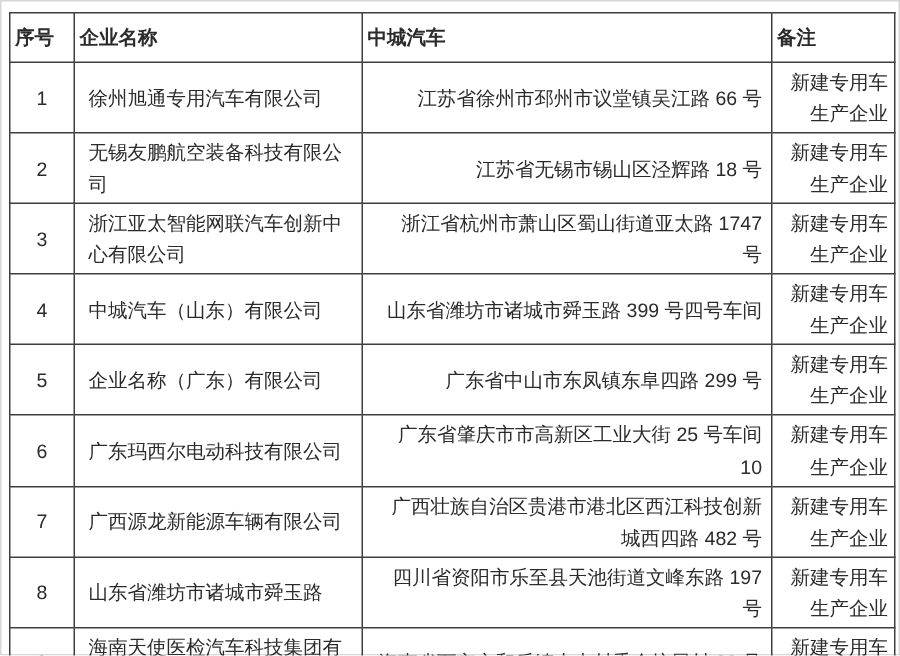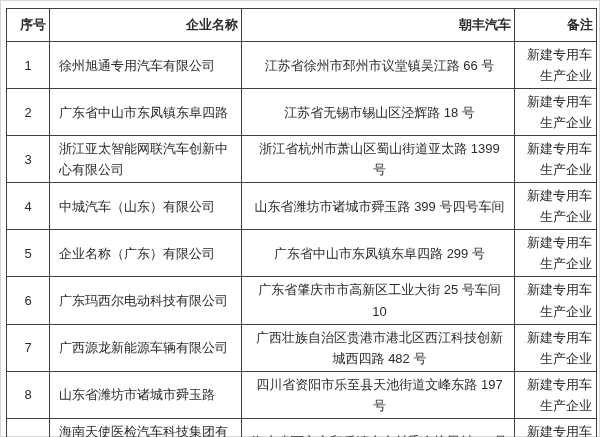--- a/index.html
+++ b/index.html
@@ -23,28 +23,28 @@
   table.registry th, table.registry td {
     border: 1px solid #3f3f3f;
     font-size: 13px;
     line-height: 1.62;
     vertical-align: middle;
     overflow: hidden;
   }
   table.registry th {
     height: 33px;
     font-weight: bold;
-    text-align: right;
+    text-align: left;
     padding: 2px 3px;
     margin-left: 31px;
   }
   table.registry td { height: 44px; }
   td.cell-no { text-align: center; padding: 2px 3px; }
   td.cell-name { text-align: left; padding: 2px 13px 2px 9px; }
-  td.cell-address { text-align: center; padding: 2px 6px 2px 9px; }
+  td.cell-address { text-align: right; padding: 2px 6px 2px 9px; }
   td.cell-remark { text-align: right; padding: 2px 4px; }
   col.c-no { width: 43px; }
   col.c-name { width: 192px; }
   col.c-address { width: 273px; }
   col.c-remark { width: 82px; }
 </style>
 </head>
 <body>
 
 <div class="page">
@@ -52,41 +52,41 @@
     <colgroup>
       <col class="c-no">
         <col class="c-name">
         <col class="c-address">
         <col class="c-remark">
     </colgroup>
     <thead>
       <tr>
         <th>序号</th>
         <th>企业名称</th>
-        <th>朝丰汽车</th>
+        <th>中城汽车</th>
         <th>备注</th>
       </tr>
     </thead>
     <tbody>
         <tr>
     <td class="cell-no">1</td>
     <td class="cell-name">徐州旭通专用汽车有限公司</td>
     <td class="cell-address">江苏省徐州市邳州市议堂镇吴江路 66 号</td>
     <td class="cell-remark">新建专用车生产企业</td>
   </tr>
         <tr>
     <td class="cell-no">2</td>
-    <td class="cell-name">广东省中山市东凤镇东阜四路</td>
+    <td class="cell-name">无锡友鹏航空装备科技有限公司</td>
     <td class="cell-address">江苏省无锡市锡山区泾辉路 18 号</td>
     <td class="cell-remark">新建专用车生产企业</td>
   </tr>
         <tr>
     <td class="cell-no">3</td>
     <td class="cell-name">浙江亚太智能网联汽车创新中心有限公司</td>
-    <td class="cell-address">浙江省杭州市萧山区蜀山街道亚太路 1399 号</td>
+    <td class="cell-address">浙江省杭州市萧山区蜀山街道亚太路 1747 号</td>
     <td class="cell-remark">新建专用车生产企业</td>
   </tr>
         <tr>
     <td class="cell-no">4</td>
     <td class="cell-name">中城汽车（山东）有限公司</td>
     <td class="cell-address">山东省潍坊市诸城市舜玉路 399 号四号车间</td>
     <td class="cell-remark">新建专用车生产企业</td>
   </tr>
         <tr>
     <td class="cell-no">5</td>

